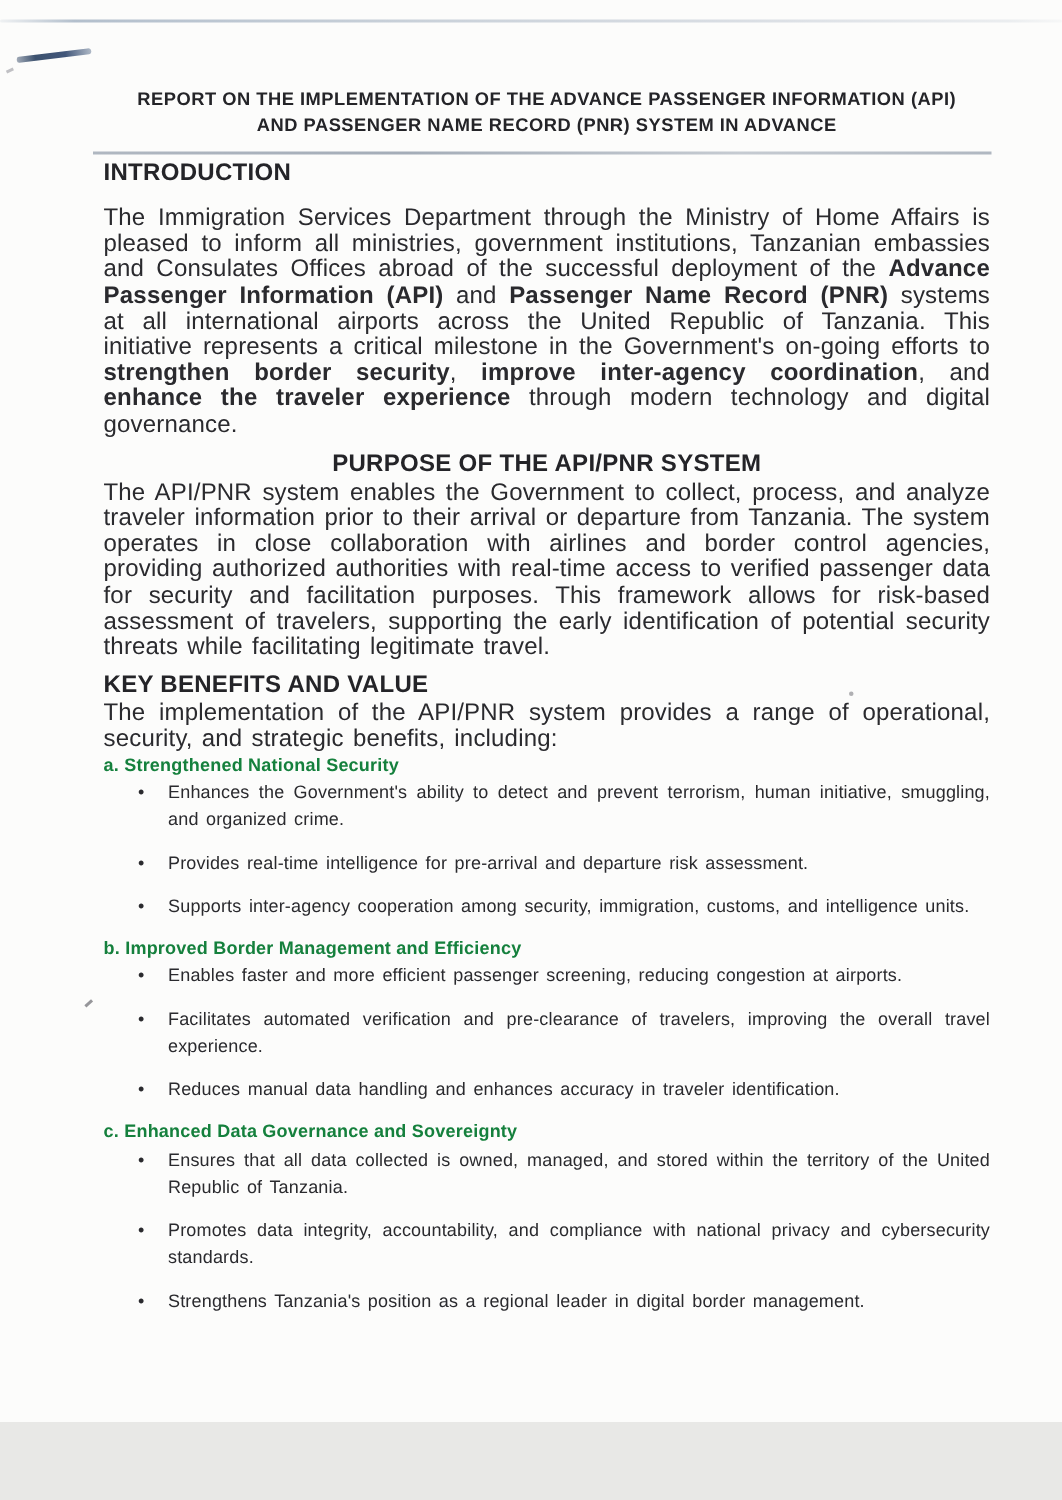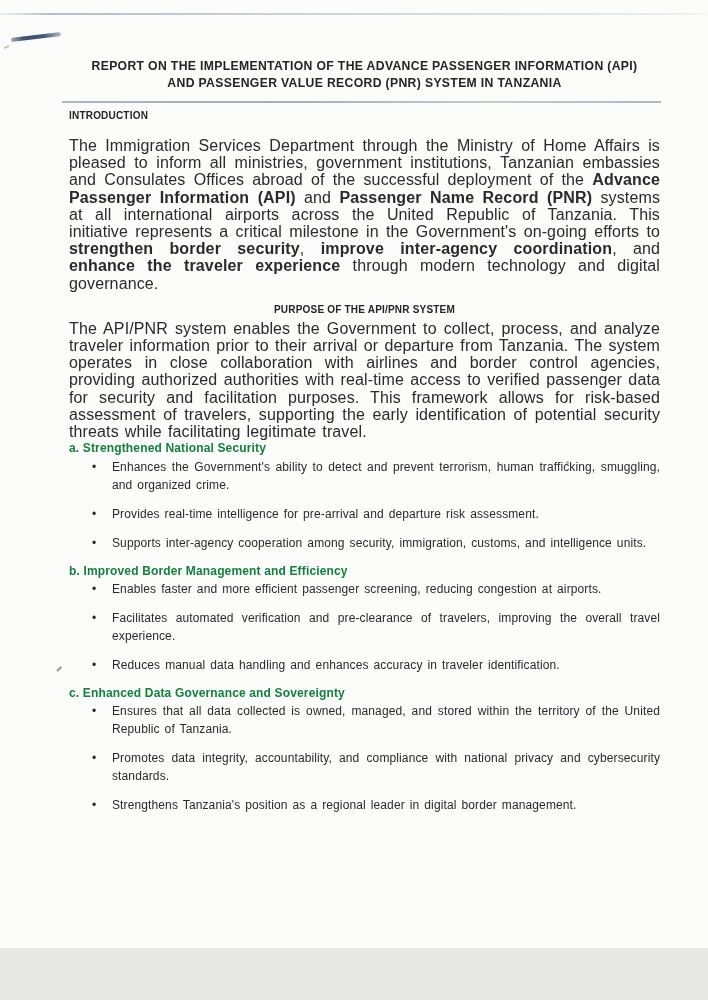--- a/index.html
+++ b/index.html
@@ -57,21 +57,21 @@
     font-size:12.2px; font-weight:bold; line-height:17px;
     text-align:center; letter-spacing:0.35px; color:#242428;
   }
   .rule {
     margin:9px 0 4px -7px; width:599px; height:2px; border:0;
     background:linear-gradient(to right,
       rgba(100,115,135,0.50), rgba(100,115,135,0.58) 35%,
       rgba(100,115,135,0.36) 72%, rgba(100,115,135,0.50));
   }
   .h-section {
-    font-size:10px; font-weight:bold; line-height:17px;
+    font-size:16px; font-weight:bold; line-height:17px;
     letter-spacing:0.2px; color:#242428;
   }
   .h-intro { margin-bottom:13px; }
   .h-purpose { margin-top:9px;text-align:center; }
   .h-benefits { margin-top:8px; }
   .body-par {
     font-size:16px; line-height:17.2px; text-align:justify;
     word-spacing:1.5px; letter-spacing:0.12px; margin-top:2px;
   }
   .body-par b { font-weight:bold; letter-spacing:0.15px; }
@@ -94,37 +94,39 @@
 <div class="page">
 
   <div class="top-edge"></div>
   <div class="pen-mark">
     <div class="stroke"></div>
   </div>
   <div class="tick-top"></div>
 
   <div class="content">
 
-    <h1 class="title"><span>REPORT ON THE IMPLEMENTATION OF THE ADVANCE PASSENGER INFORMATION (API)</span><br><span>AND PASSENGER VALUE RECORD (PNR) SYSTEM IN TANZANIA</span></h1>
+    <h1 class="title"><span>REPORT ON THE IMPLEMENTATION OF THE ADVANCE PASSENGER INFORMATION (API)</span><br><span>AND PASSENGER NAME RECORD (PNR) SYSTEM IN ADVANCE</span></h1>
 
     <hr class="rule">
 
     <h2 class="h-section h-intro">INTRODUCTION</h2>
 
     <p class="body-par"><span>The Immigration Services Department through the Ministry of Home Affairs is pleased to inform all ministries, government institutions, Tanzanian embassies and Consulates Offices abroad of the successful deployment of the </span><b>Advance Passenger Information (API)</b><span> and </span><b>Passenger Name Record (PNR)</b><span> systems at all international airports across the United Republic of Tanzania. This initiative represents a critical milestone in the Government's on-going efforts to </span><b>strengthen border security</b><span>, </span><b>improve inter-agency coordination</b><span>, and </span><b>enhance the traveler experience</b><span> through modern technology and digital governance.</span></p>
 
     <h2 class="h-section h-purpose">PURPOSE OF THE API/PNR SYSTEM</h2>
     <p class="body-par">The API/PNR system enables the Government to collect, process, and analyze traveler information prior to their arrival or departure from Tanzania. The system operates in close collaboration with airlines and border control agencies, providing authorized authorities with real-time access to verified passenger data for security and facilitation purposes. This framework allows for risk-based assessment of travelers, supporting the early identification of potential security threats while facilitating legitimate travel.</p>
 
+    <h2 class="h-section h-benefits">KEY BENEFITS AND VALUE</h2>
+    <p class="body-par">The implementation of the API/PNR system provides a range of operational, security, and strategic benefits, including:</p>
 
     <div class="group group-a">
       <h3 class="group-label">a. Strengthened National Security</h3>
       <div class="bullet-row">
         <span class="dot">•</span>
-        <span class="btxt">Enhances the Government's ability to detect and prevent terrorism, human trafficking, smuggling, and organized crime.</span>
+        <span class="btxt">Enhances the Government's ability to detect and prevent terrorism, human initiative, smuggling, and organized crime.</span>
       </div>
       <div class="bullet-row">
         <span class="dot">•</span>
         <span class="btxt">Provides real-time intelligence for pre-arrival and departure risk assessment.</span>
       </div>
       <div class="bullet-row">
         <span class="dot">•</span>
         <span class="btxt">Supports inter-agency cooperation among security, immigration, customs, and intelligence units.</span>
       </div>
     </div>

